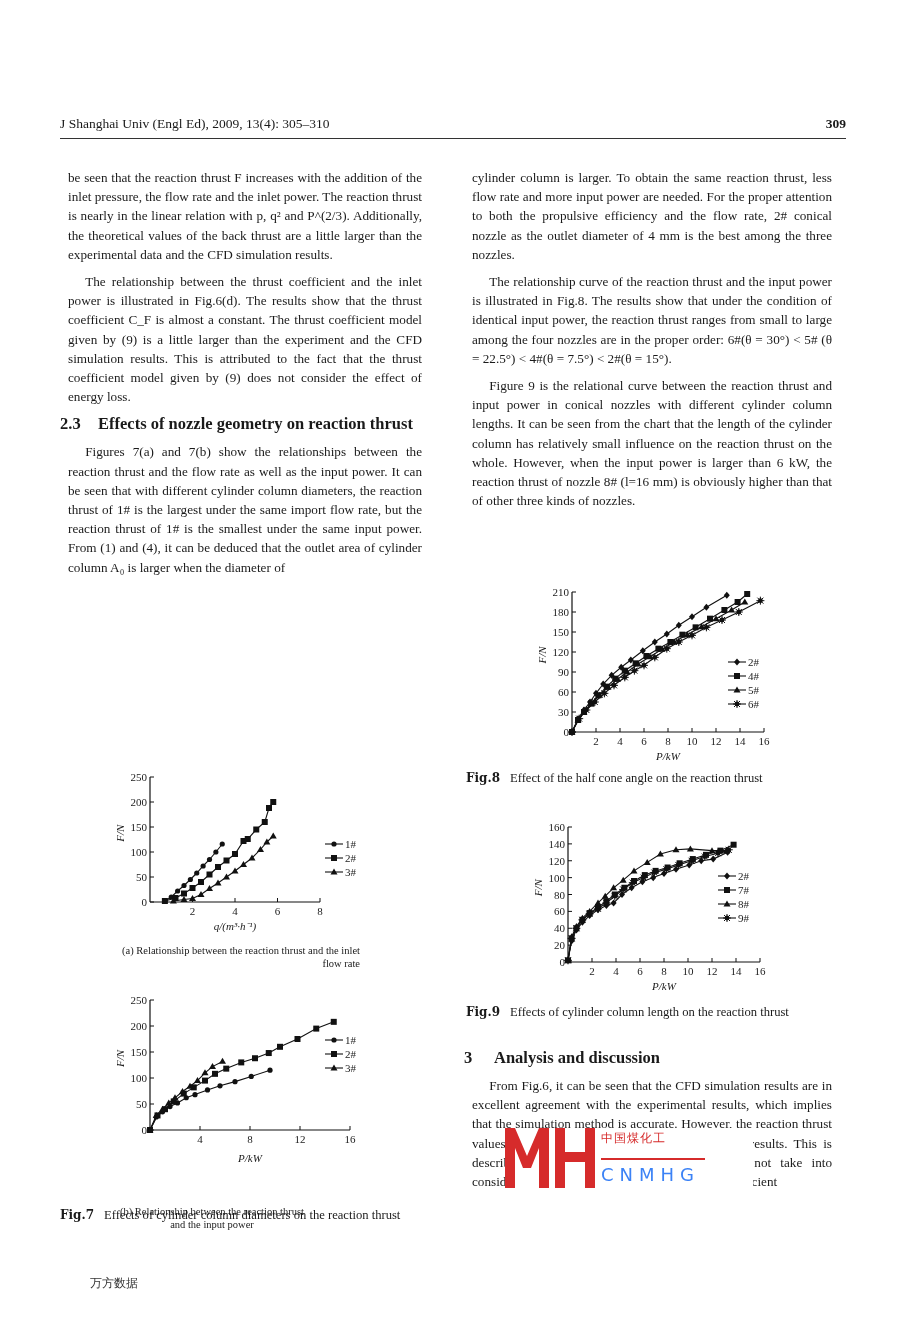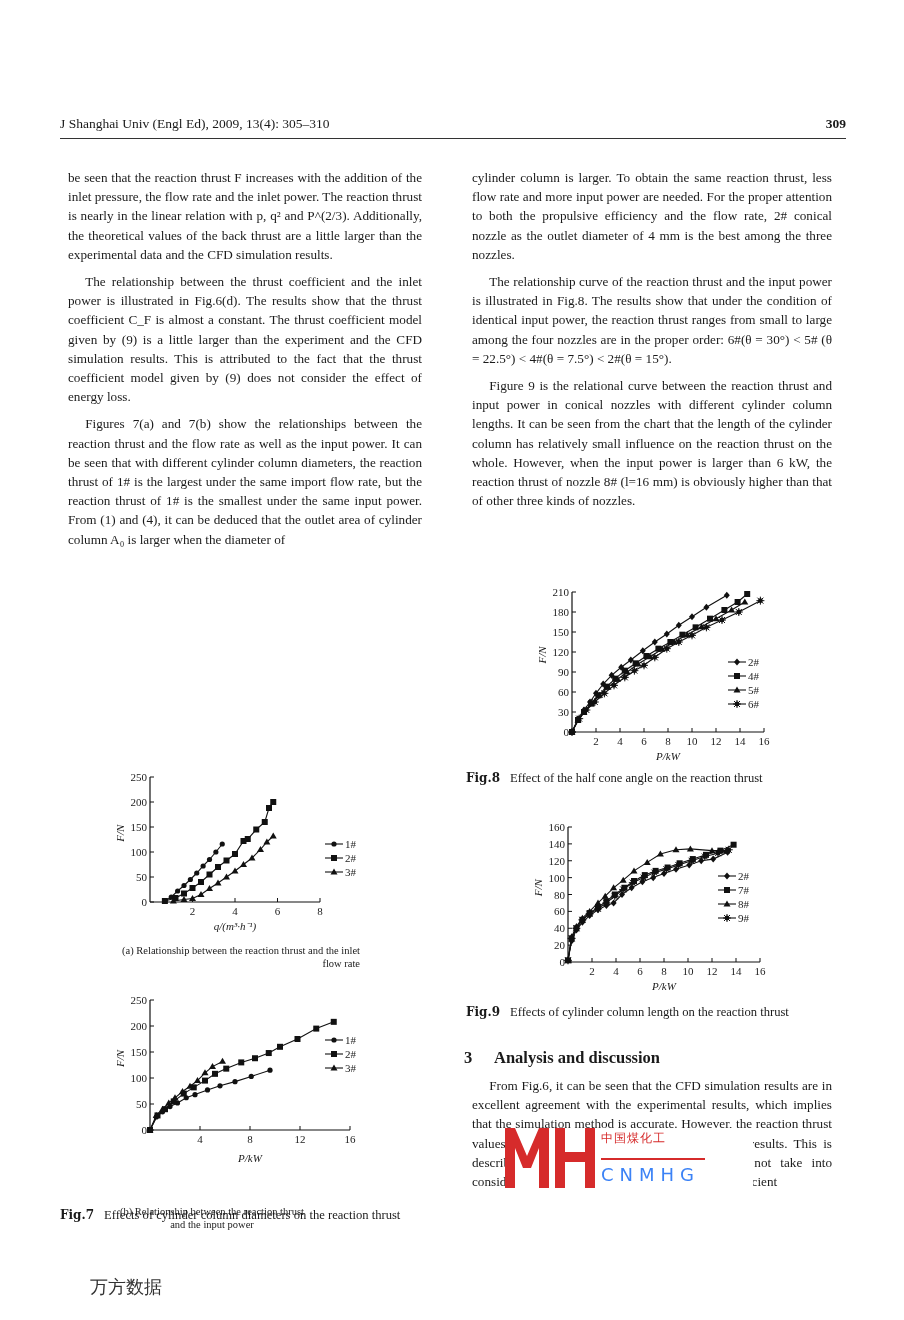--- a/index.html
+++ b/index.html
@@ -22,33 +22,37 @@
   .subcap { position:absolute; font-size:10.5px; line-height:13px; text-align:left; }
   .chart { position:absolute; }
   .chart svg { overflow:visible; }
   .ax text { font-family:"Liberation Serif",serif; font-size:11px; fill:#222; }
   .leg text { font-family:"Liberation Serif",serif; font-size:11px; fill:#222; }
   .watermark { position:absolute; left:505px; top:1128px; width:248px; height:62px; background:#fff; }
   .wm-logo { position:absolute; left:0; top:0; width:92px; height:60px; }
   .wm-cn { position:absolute; left:96px; top:2px; font-family:"DejaVu Sans",sans-serif; font-size:12px; color:#d62b2b; letter-spacing:1px; }
   .wm-line { position:absolute; left:96px; top:30px; width:104px; height:2px; background:#d62b2b; }
   .wm-en { position:absolute; left:96px; top:36px; font-family:"DejaVu Sans",sans-serif; font-size:18px; color:#3b82f6; letter-spacing:6px; }
-  .footer { position:absolute; left:90px; top:1275px; font-family:"DejaVu Sans",sans-serif; font-size:18px; color:#333; }
+  .footer { position:absolute; left:90px; top:1275px; font-family:"DejaVu Sans",sans-serif; font-size:12px; color:#333; }
 </style>
 </head>
 <body>
 
 <div class="header">
   <span class="left">J Shanghai Univ (Engl Ed), 2009, 13(4): 305–310</span>
   <span class="right">309</span>
 </div>
 
 <div class="col col-left">
   <p>be seen that the reaction thrust F increases with the addition of the inlet pressure, the flow rate and the inlet power. The reaction thrust is nearly in the linear relation with p, q² and P^(2/3). Additionally, the theoretical values of the back thrust are a little larger than the experimental data and the CFD simulation results.</p>
   <p class="ind">The relationship between the thrust coefficient and the inlet power is illustrated in Fig.6(d). The results show that the thrust coefficient C_F is almost a constant. The thrust coefficient model given by (9) is a little larger than the experiment and the CFD simulation results. This is attributed to the fact that the thrust coefficient model given by (9) does not consider the effect of energy loss.</p>
+  <h2 class="sec">
+    <span class="num">2.3</span>
+    <span>Effects of nozzle geometry on reaction thrust</span>
+  </h2>
   <p class="ind">Figures 7(a) and 7(b) show the relationships between the reaction thrust and the flow rate as well as the input power. It can be seen that with different cylinder column diameters, the reaction thrust of 1# is the largest under the same import flow rate, but the reaction thrust of 1# is the smallest under the same input power. From (1) and (4), it can be deduced that the outlet area of cylinder column A₀ is larger when the diameter of</p>
 </div>
 
 <div class="col col-right">
   <p>cylinder column is larger. To obtain the same reaction thrust, less flow rate and more input power are needed. For the proper attention to both the propulsive efficiency and the flow rate, 2# conical nozzle as the outlet diameter of 4 mm is the best among the three nozzles.</p>
   <p class="ind">The relationship curve of the reaction thrust and the input power is illustrated in Fig.8. The results show that under the condition of identical input power, the reaction thrust ranges from small to large among the four nozzles are in the proper order: 6#(θ = 30°) &lt; 5# (θ = 22.5°) &lt; 4#(θ = 7.5°) &lt; 2#(θ = 15°).</p>
   <p class="ind">Figure 9 is the relational curve between the reaction thrust and input power in conical nozzles with different cylinder column lengths. It can be seen from the chart that the length of the cylinder column has relatively small influence on the reaction thrust on the whole. However, when the input power is larger than 6 kW, the reaction thrust of nozzle 8# (l=16 mm) is obviously higher than that of other three kinds of nozzles.</p>
 </div>
 
 <div class="chart" id="c-fig7a" style="left:110px; top:762px;"><svg width="280" height="180">

